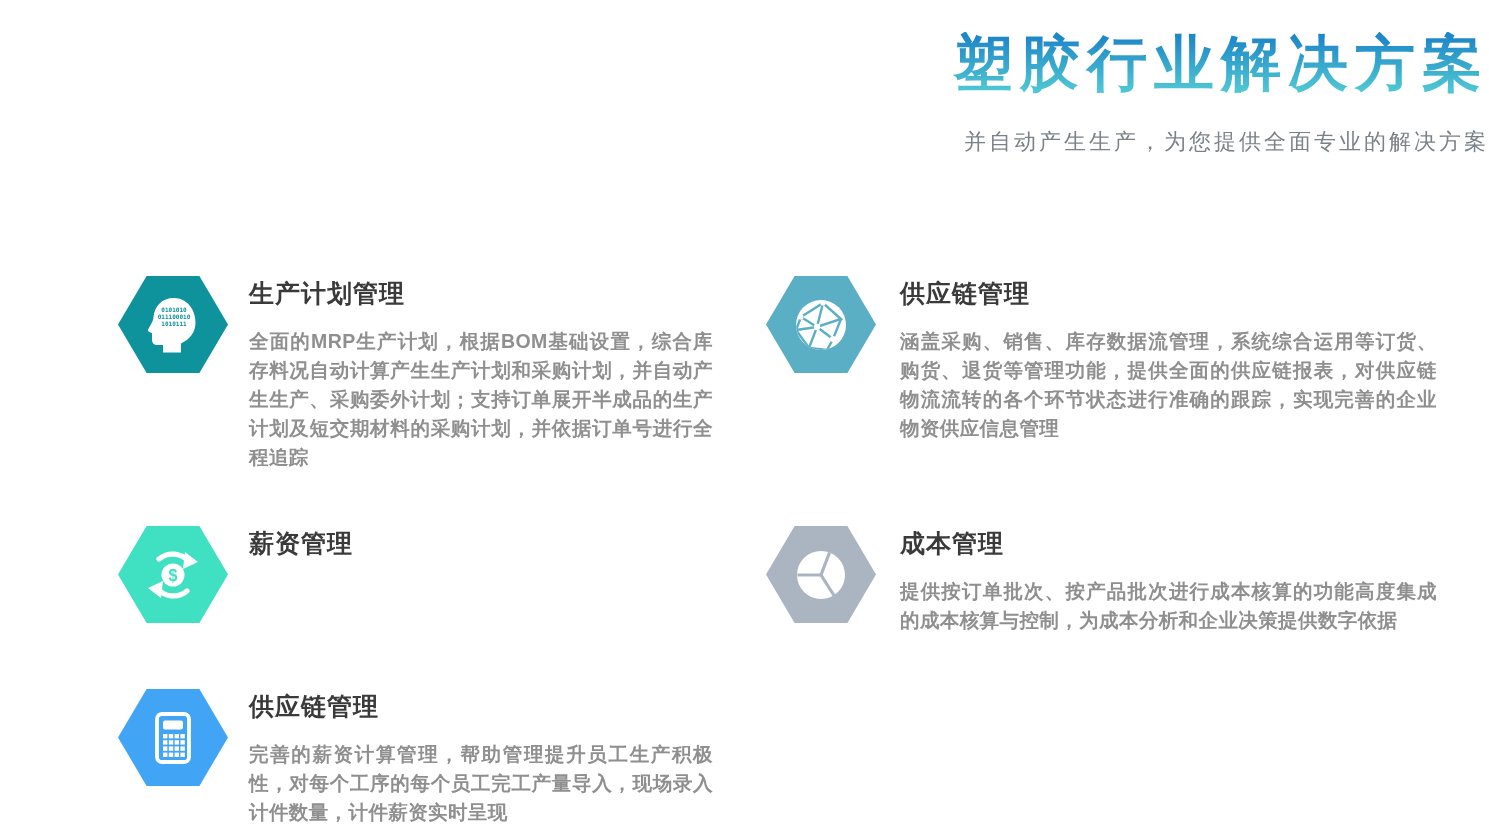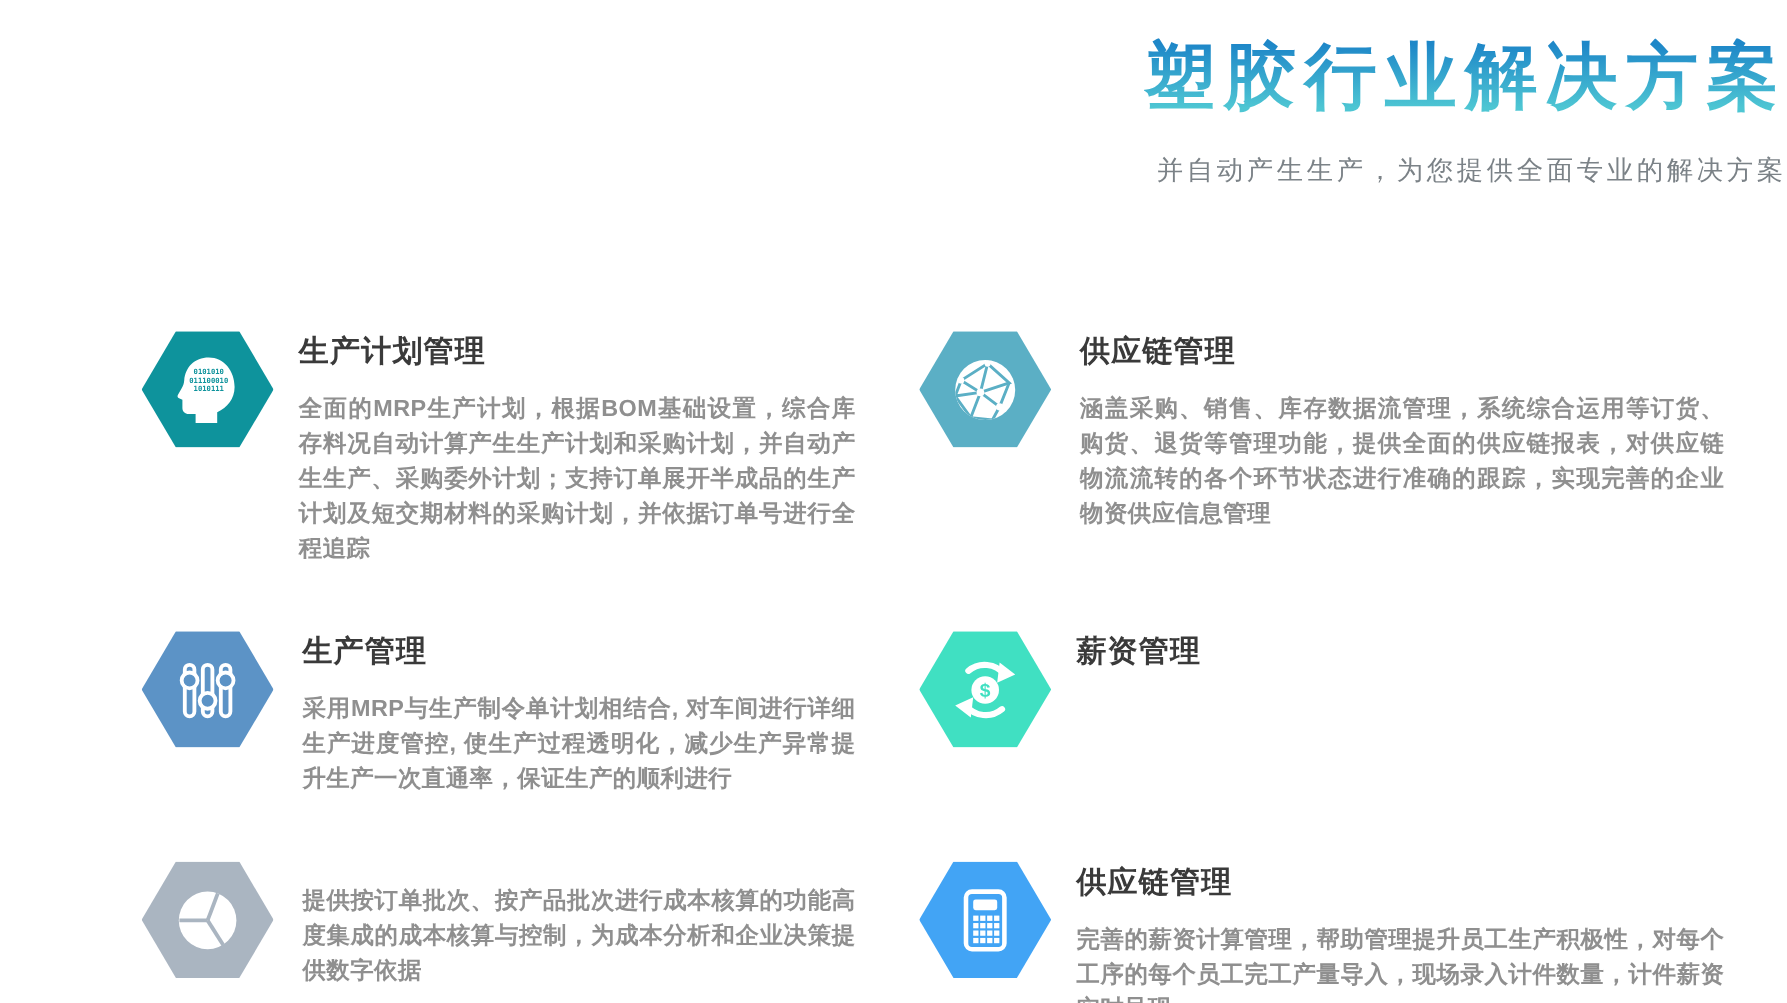--- a/index.html
+++ b/index.html
@@ -95,38 +95,20 @@
             <circle cx="12" cy="24" r="2.6"></circle>
         </g>
       </svg>
     </div>
     <div class="feature-body">
       <div class="feature-title">供应链管理</div>
       <div class="feature-desc">涵盖采购、销售、库存数据流管理，系统综合运用等订货、购货、退货等管理功能，提供全面的供应链报表，对供应链物流流转的各个环节状态进行准确的跟踪，实现完善的企业物资供应信息管理</div>
     </div>
   </div>
 
-  <div class="feature left">
-    <div class="hex" style="background: rgb(92, 147, 198); color: rgb(92, 147, 198);">
-      <svg viewBox="0 0 64 64">
-        <g fill="none" stroke="#fff" stroke-width="3.2">
-          <rect x="13" y="11" width="8" height="43" rx="4"></rect>
-          <rect x="28" y="11" width="8" height="43" rx="4"></rect>
-          <rect x="43" y="11" width="8" height="43" rx="4"></rect>
-          <circle cx="17" cy="24" r="6.6" fill="currentColor"></circle>
-          <circle cx="32" cy="41" r="6.6" fill="currentColor"></circle>
-          <circle cx="47" cy="24" r="6.6" fill="currentColor"></circle>
-        </g>
-      </svg>
-    </div>
-    <div class="feature-body">
-      <div class="feature-title">生产管理</div>
-      <div class="feature-desc">采用MRP与生产制令单计划相结合, 对车间进行详细生产进度管控, 使生产过程透明化，减少生产异常提升生产一次直通率，保证生产的顺利进行</div>
-    </div>
-  </div>
 
   <div class="feature right">
     <div class="hex" style="background: rgb(64, 224, 194); color: rgb(64, 224, 194);">
       <svg viewBox="0 0 64 64">
         <g fill="none" stroke="#fff" stroke-width="5.2" stroke-linecap="round">
           <path d="M18 16 A 21 21 0 0 1 48 19"></path>
           <path d="M46 48 A 21 21 0 0 1 16 45"></path>
         </g>
         <path fill="#fff" d="M44 9 L57 19 L42 26 Z"></path>
         <path fill="#fff" d="M20 55 L7 45 L22 38 Z"></path>
@@ -144,20 +126,21 @@
       <svg viewBox="0 0 64 64">
         <circle cx="32" cy="32" r="24" fill="#fff"></circle>
         <g stroke="currentColor" stroke-width="3.2" fill="none">
           <path d="M32 32 L8.5 32"></path>
           <path d="M32 32 L40.5 9.5"></path>
           <path d="M32 32 L45 52.5"></path>
         </g>
       </svg>
     </div>
     <div class="feature-body">
+      <div class="feature-title">成本管理</div>
       <div class="feature-desc">提供按订单批次、按产品批次进行成本核算的功能高度集成的成本核算与控制，为成本分析和企业决策提供数字依据</div>
     </div>
   </div>
 
   <div class="feature right">
     <div class="hex" style="background: rgb(66, 164, 245); color: rgb(66, 164, 245);">
       <svg viewBox="0 0 64 64">
         <rect x="16" y="8" width="32" height="48" rx="5" fill="none" stroke="#fff" stroke-width="3.8"></rect>
         <rect x="22" y="14.5" width="20" height="9" rx="2" fill="#fff"></rect>
         <g fill="#fff">

